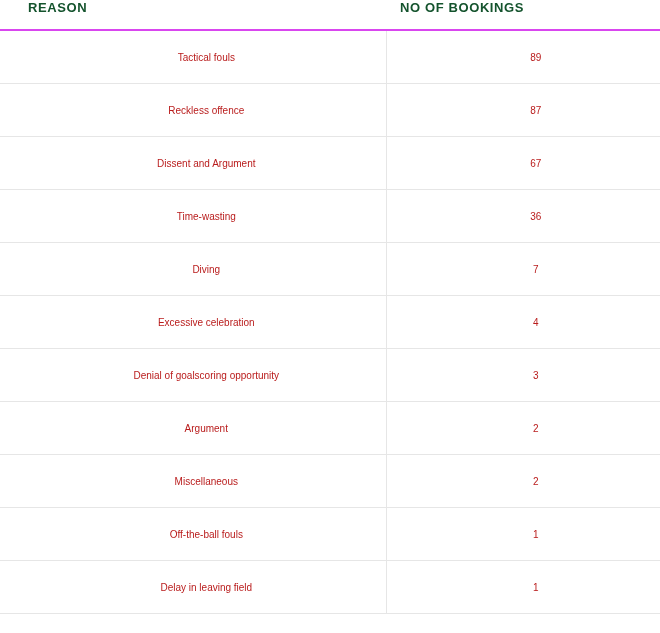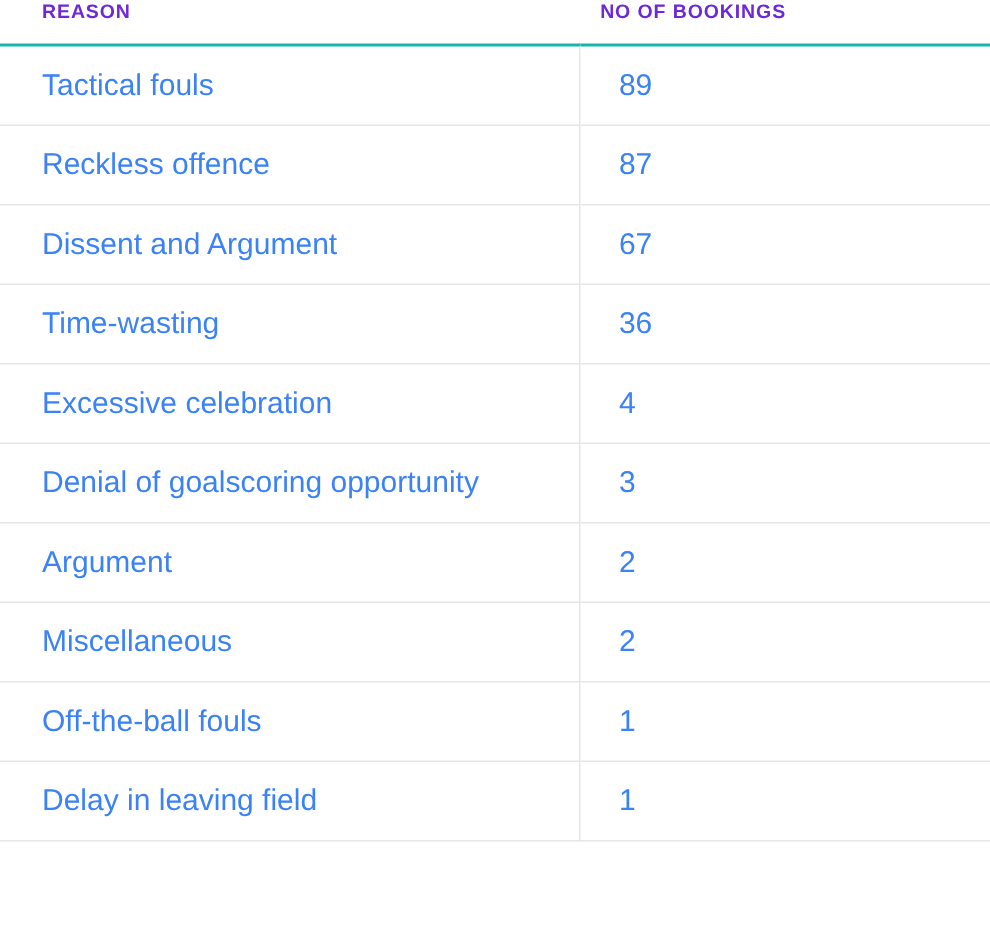--- a/index.html
+++ b/index.html
@@ -24,40 +24,41 @@
     table-layout: fixed;
   }
   table.data-table col.col-reason { width: 58.5%; }
   table.data-table col.col-value  { width: 41.5%; }
 
   thead th {
     text-align: left;
     font-size: 13px;
     font-weight: bold;
     letter-spacing: 0.6px;
-    color: #6d28d9;
+    color: #14532d;
     padding: 0 0 14px 0;
-    border-bottom: 2px solid #14b8a6;
+    border-bottom: 2px solid #d946ef;
     vertical-align: bottom;
     margin-left: 10px;
   }
   thead th.th-reason { padding-left: 28px; }
   thead th.th-value  { padding-left: 14px; }
 
   tbody td {
-    font-size: 20px;
+    font-size: 10px;
     font-weight: normal;
-    color: #3b82f6;
+    color: #b91c1c;
     border-bottom: 1px solid #e6e6e6;
     border-right: 1px solid #e6e6e6;
     height: 50px;
     vertical-align: middle;
     white-space: nowrap;
     overflow: hidden;
     text-overflow: ellipsis;
+    text-align: center;
   }
   tbody td.cell-reason { padding-left: 28px; }
   tbody td.cell-value  { padding-left: 26px; border-right: none; margin-top: 24px; }
 
   tbody tr:last-child td { border-bottom: 1px solid #e6e6e6; }
 </style>
 </head>
 <body>
 
 <div class="table-wrap">
@@ -83,20 +84,24 @@
         </tr>
         <tr>
           <td class="cell-reason">Dissent and Argument</td>
           <td class="cell-value">67</td>
         </tr>
         <tr>
           <td class="cell-reason">Time-wasting</td>
           <td class="cell-value">36</td>
         </tr>
         <tr>
+          <td class="cell-reason">Diving</td>
+          <td class="cell-value">7</td>
+        </tr>
+        <tr>
           <td class="cell-reason">Excessive celebration</td>
           <td class="cell-value">4</td>
         </tr>
         <tr>
           <td class="cell-reason">Denial of goalscoring opportunity</td>
           <td class="cell-value">3</td>
         </tr>
         <tr>
           <td class="cell-reason">Argument</td>
           <td class="cell-value">2</td>

